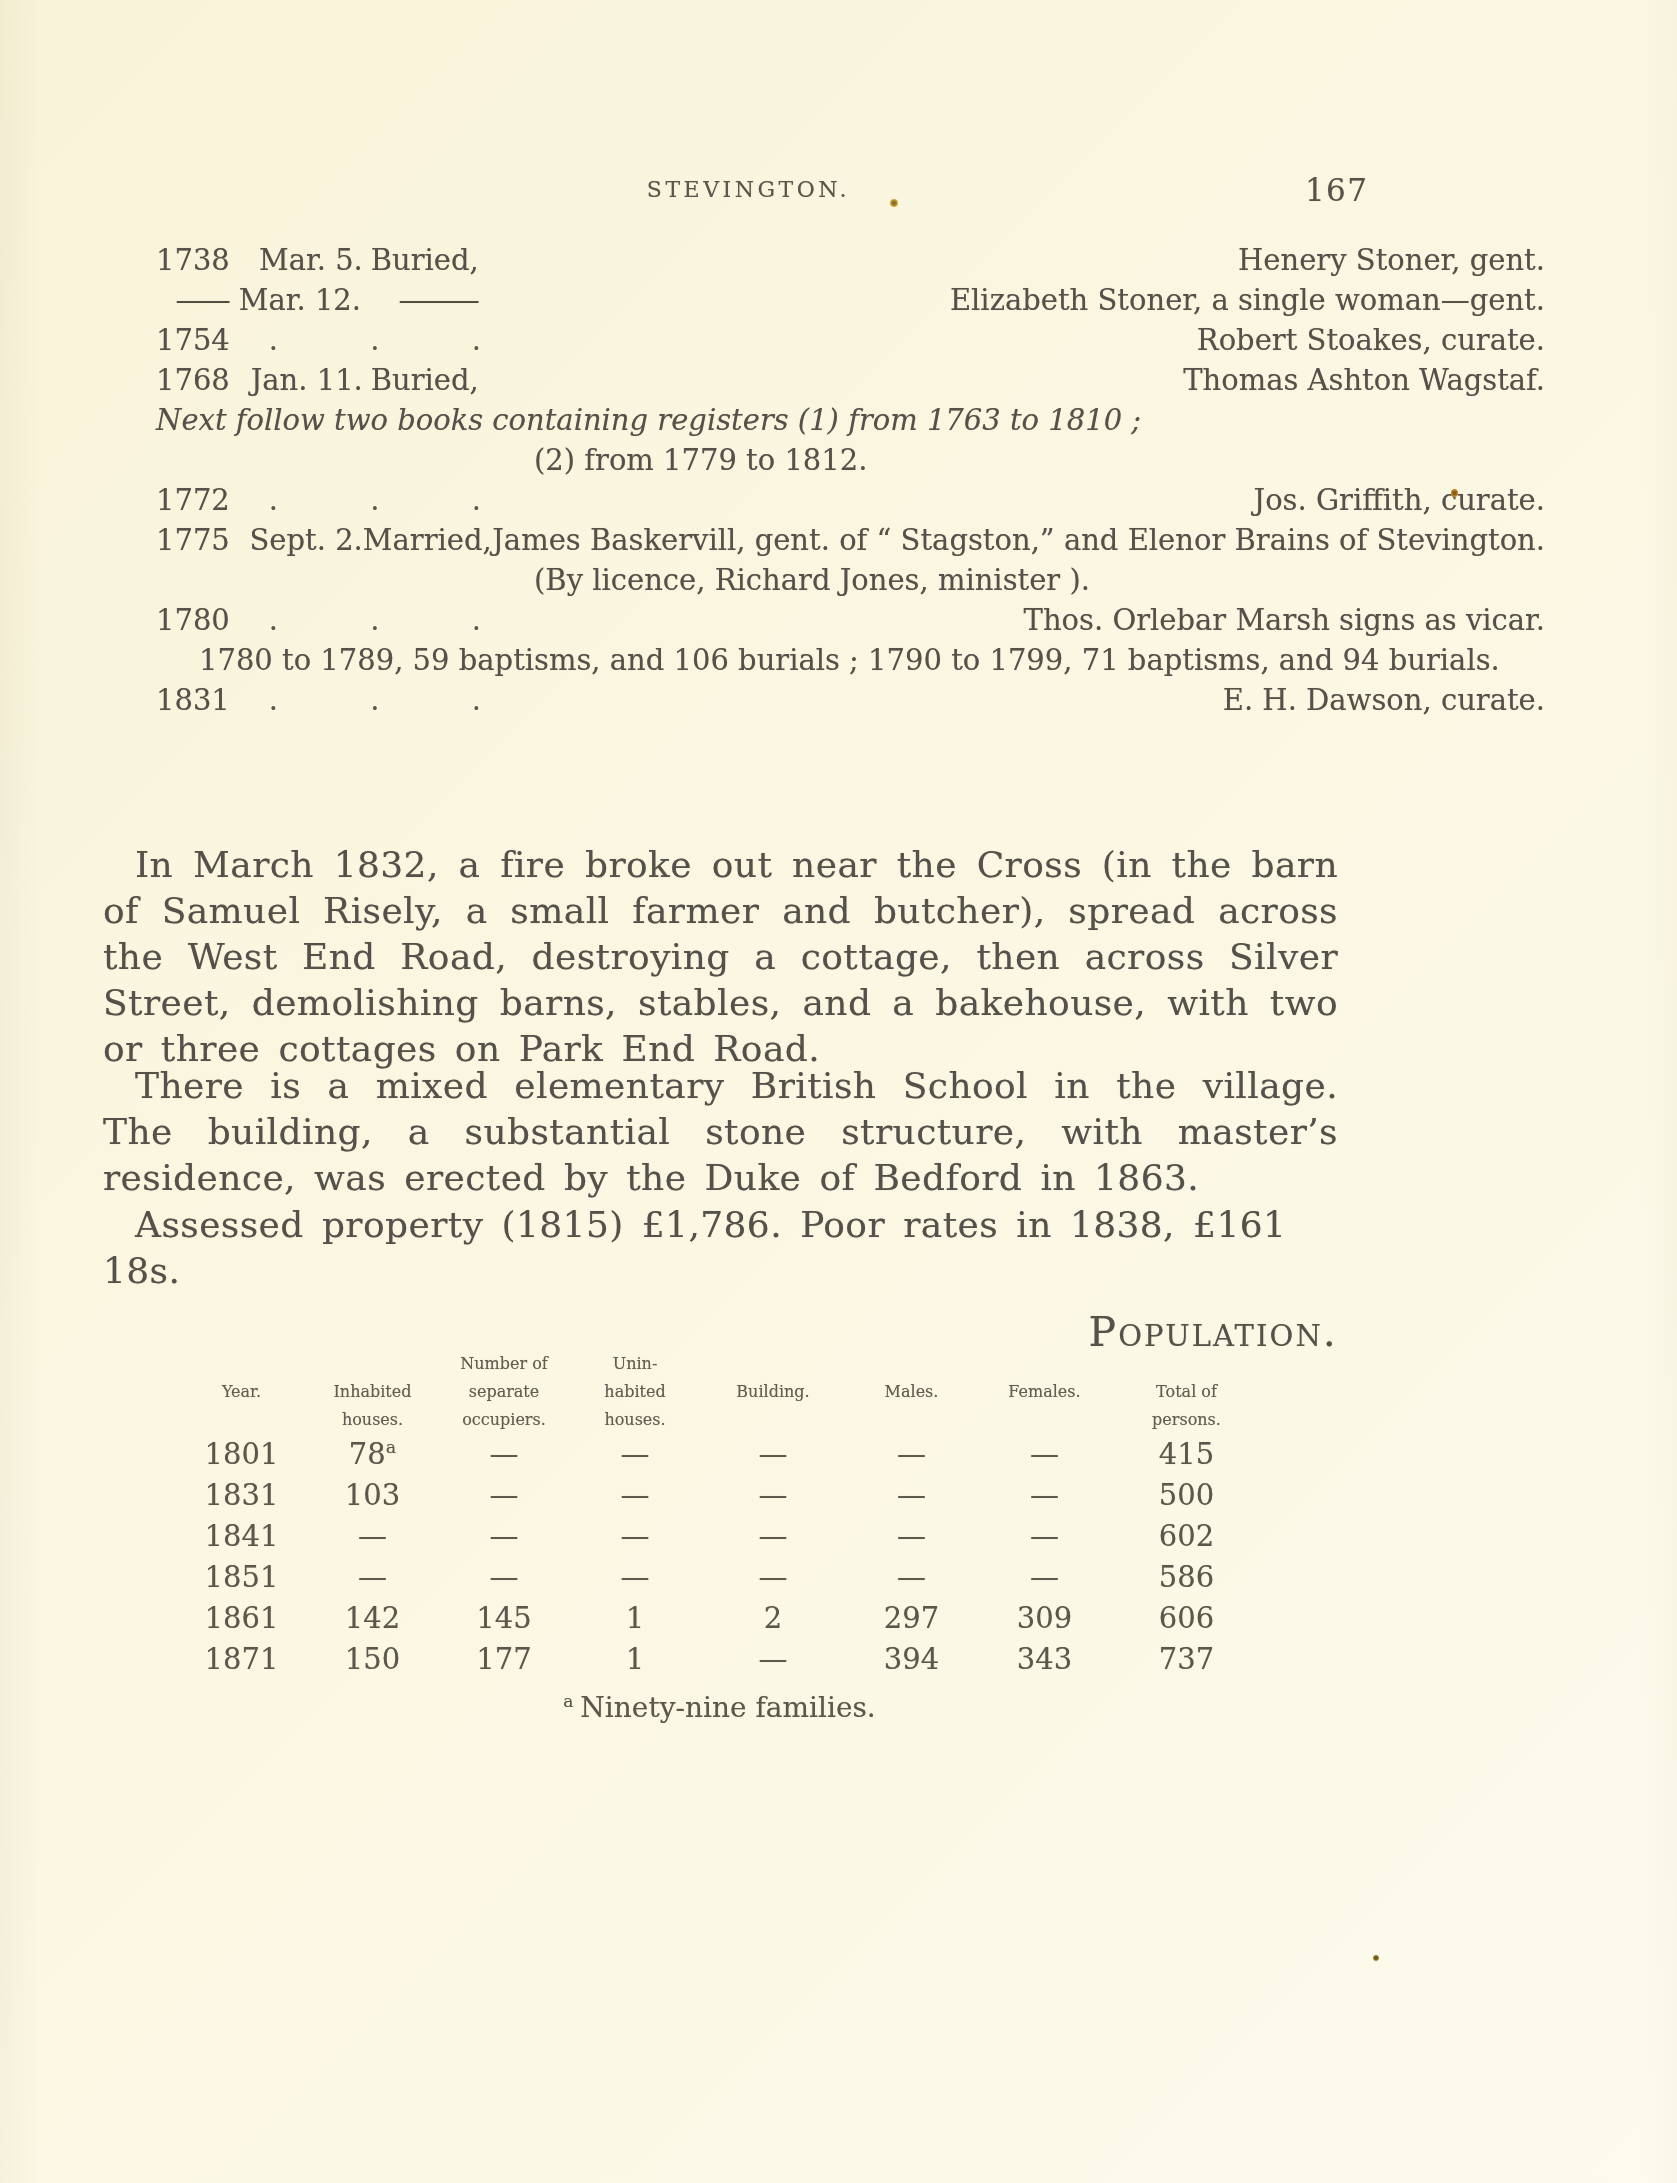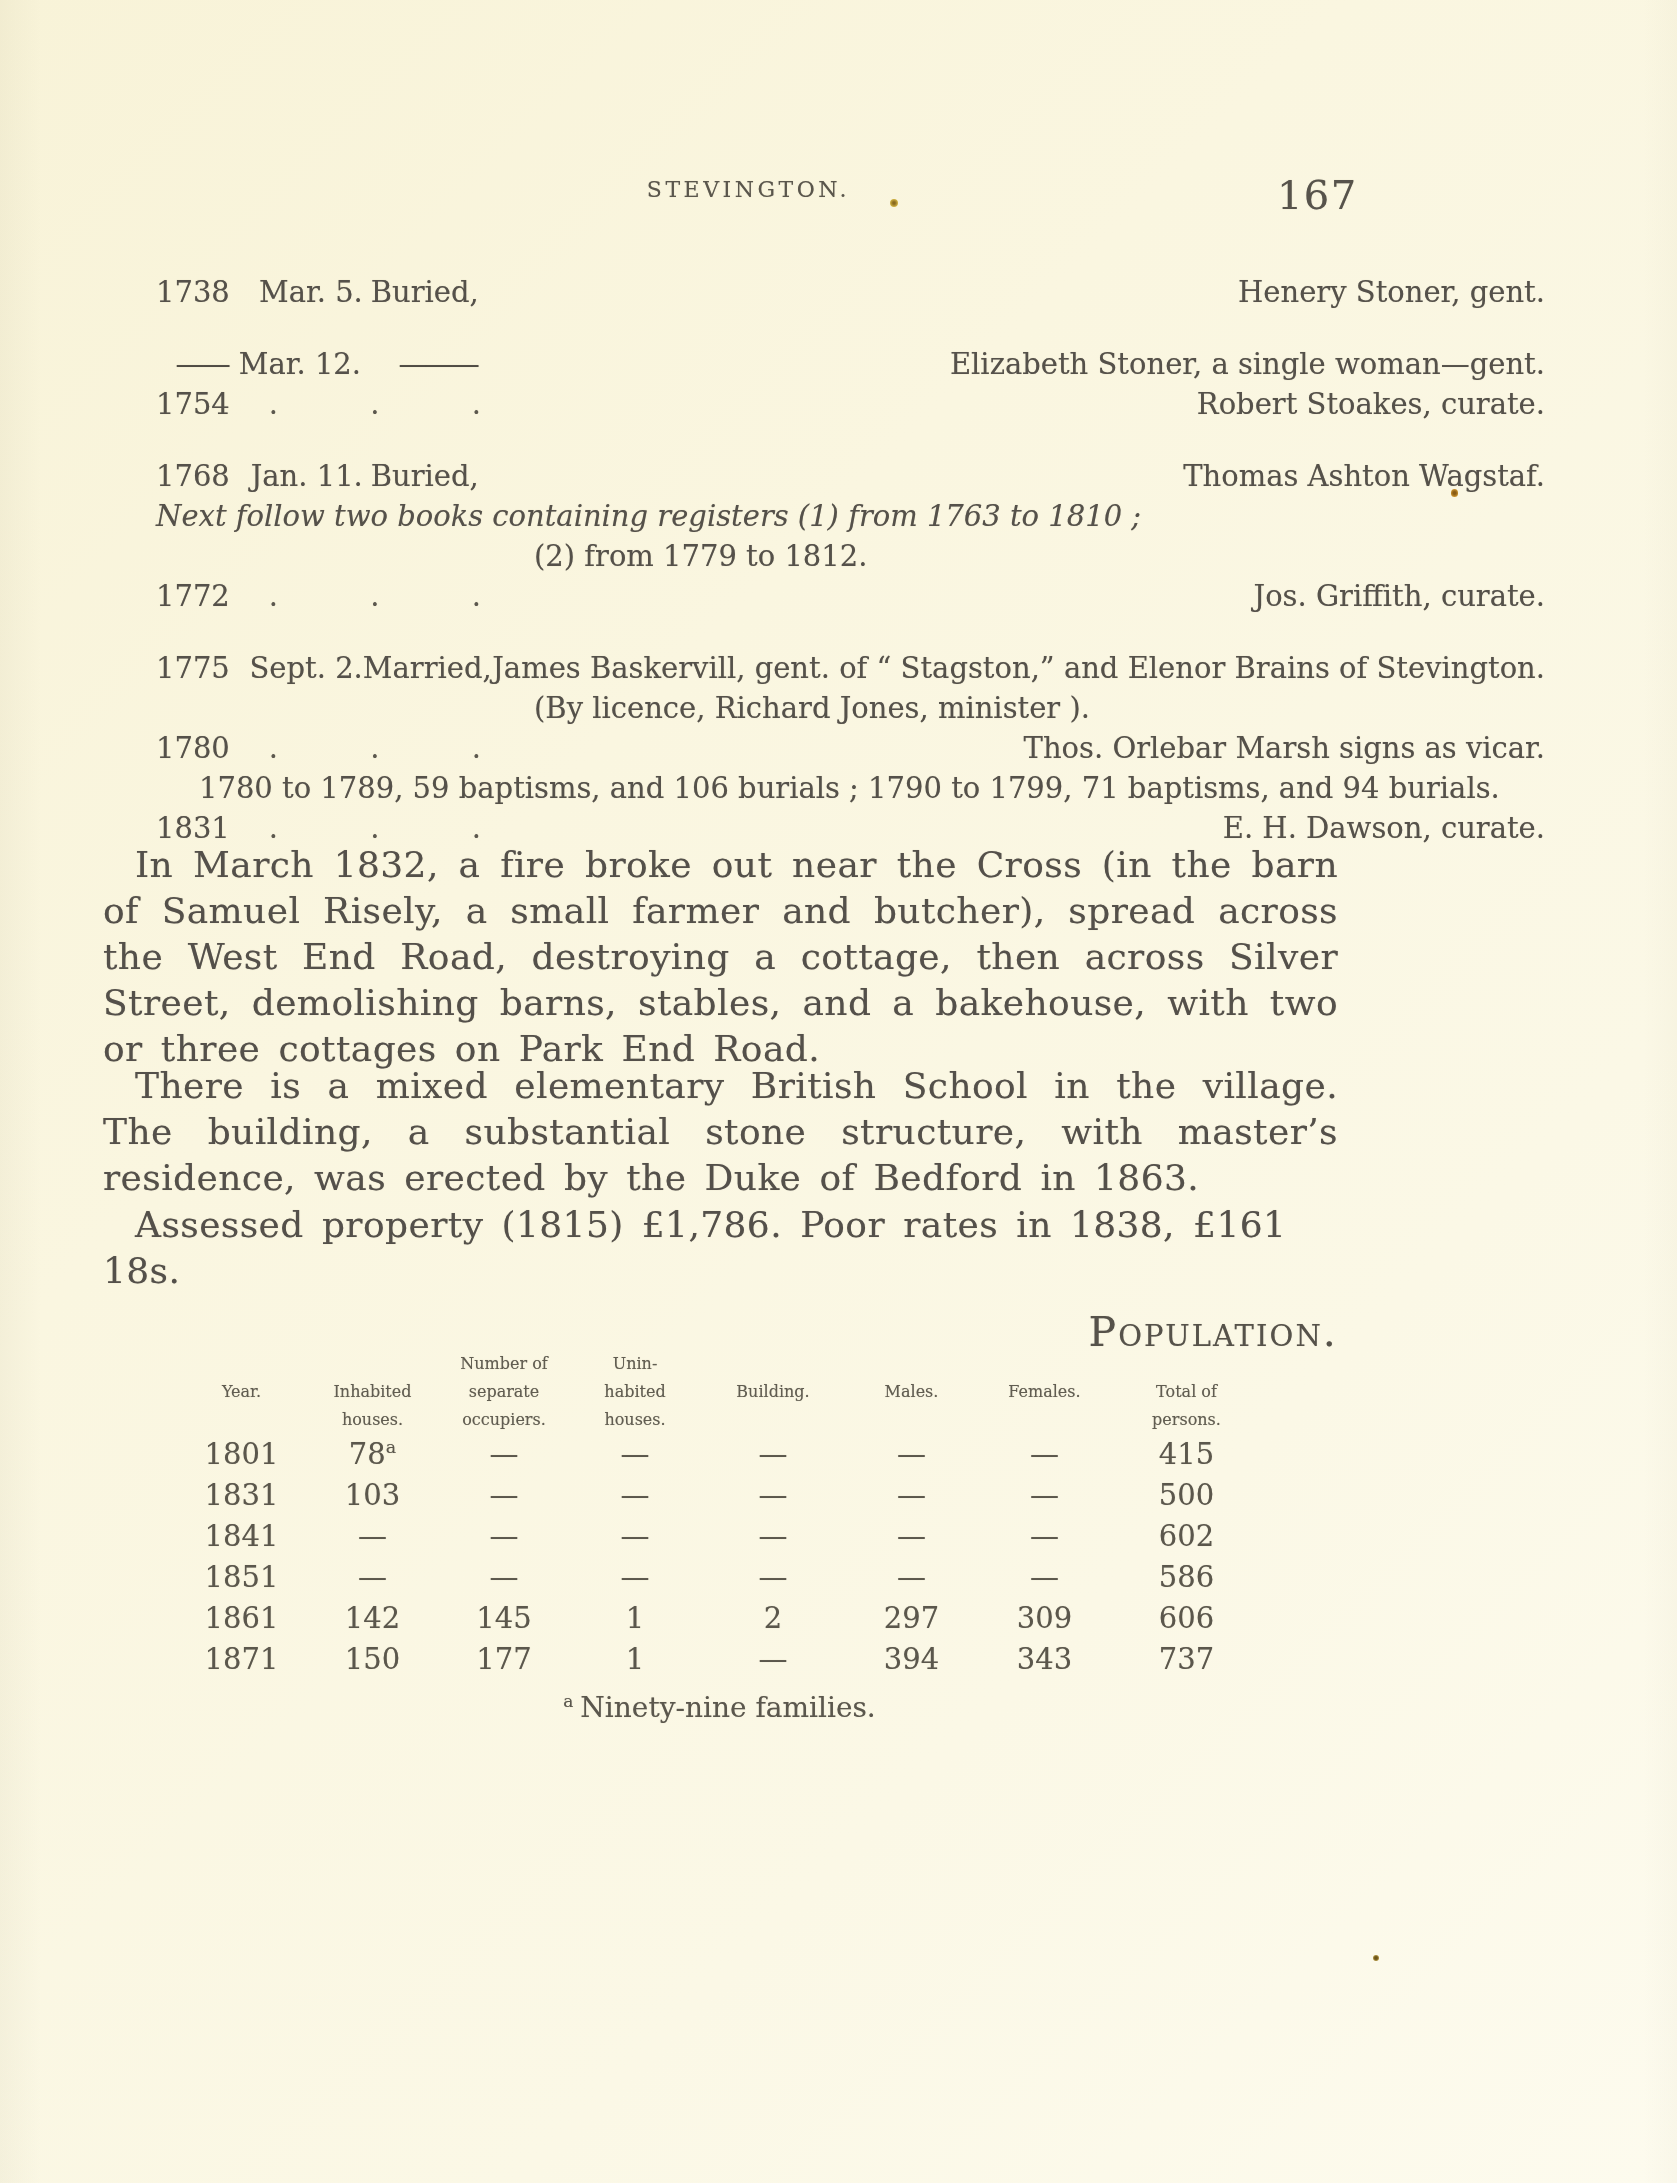--- a/index.html
+++ b/index.html
@@ -16,29 +16,29 @@
                linear-gradient(270deg,rgba(120,110,70,0.03) 0,rgba(120,110,70,0) 35px);
   }
   .soft{text-shadow:0 0 0.7px rgba(90,86,76,0.45);}
 
   
   .running-title{
     position:absolute;top:177px;left:156px;width:1185px;text-align:center;
     font-size:22px;letter-spacing:3.5px;color:#5a564c;
   }
   .page-number{
-    position:absolute;top:172px;left:1277px;
-    font-size:40px;letter-spacing:1.4px;color:#57534b;
+    position:absolute;top:172px;left:1305px;
+    font-size:31px;letter-spacing:1.4px;color:#57534b;
   }
 
   
   .register{position:absolute;top:240px;left:156px;right:133px;font-size:29px;line-height:40px;}
   .reg-row{display:flex;align-items:baseline;white-space:nowrap;text-align:right;}
   .reg-year{flex:0 0 71px;}
-  .reg-date{flex:0 0 133px;margin-top:32px;}
+  .reg-date{flex:0 0 133px;}
   .reg-action{flex:0 0 116px;}
   .reg-desc{flex:1 1 auto;white-space:nowrap;}
   .reg-dash{letter-spacing:-2.8px;color:#4f4b43;}
   .reg-year.reg-dash{margin-left:-36px;flex-basis:108px;}
   .reg-dots{flex:0 0 251px;box-sizing:border-box;padding-left:39px;word-spacing:83px;color:#5c584e;}
   .reg-cont{display:inline-block;}
   .ind1{font-style:italic;}
   .ind2{margin-left:378px;}
   .reg-full{display:inline-block;margin-left:43px;}
 

